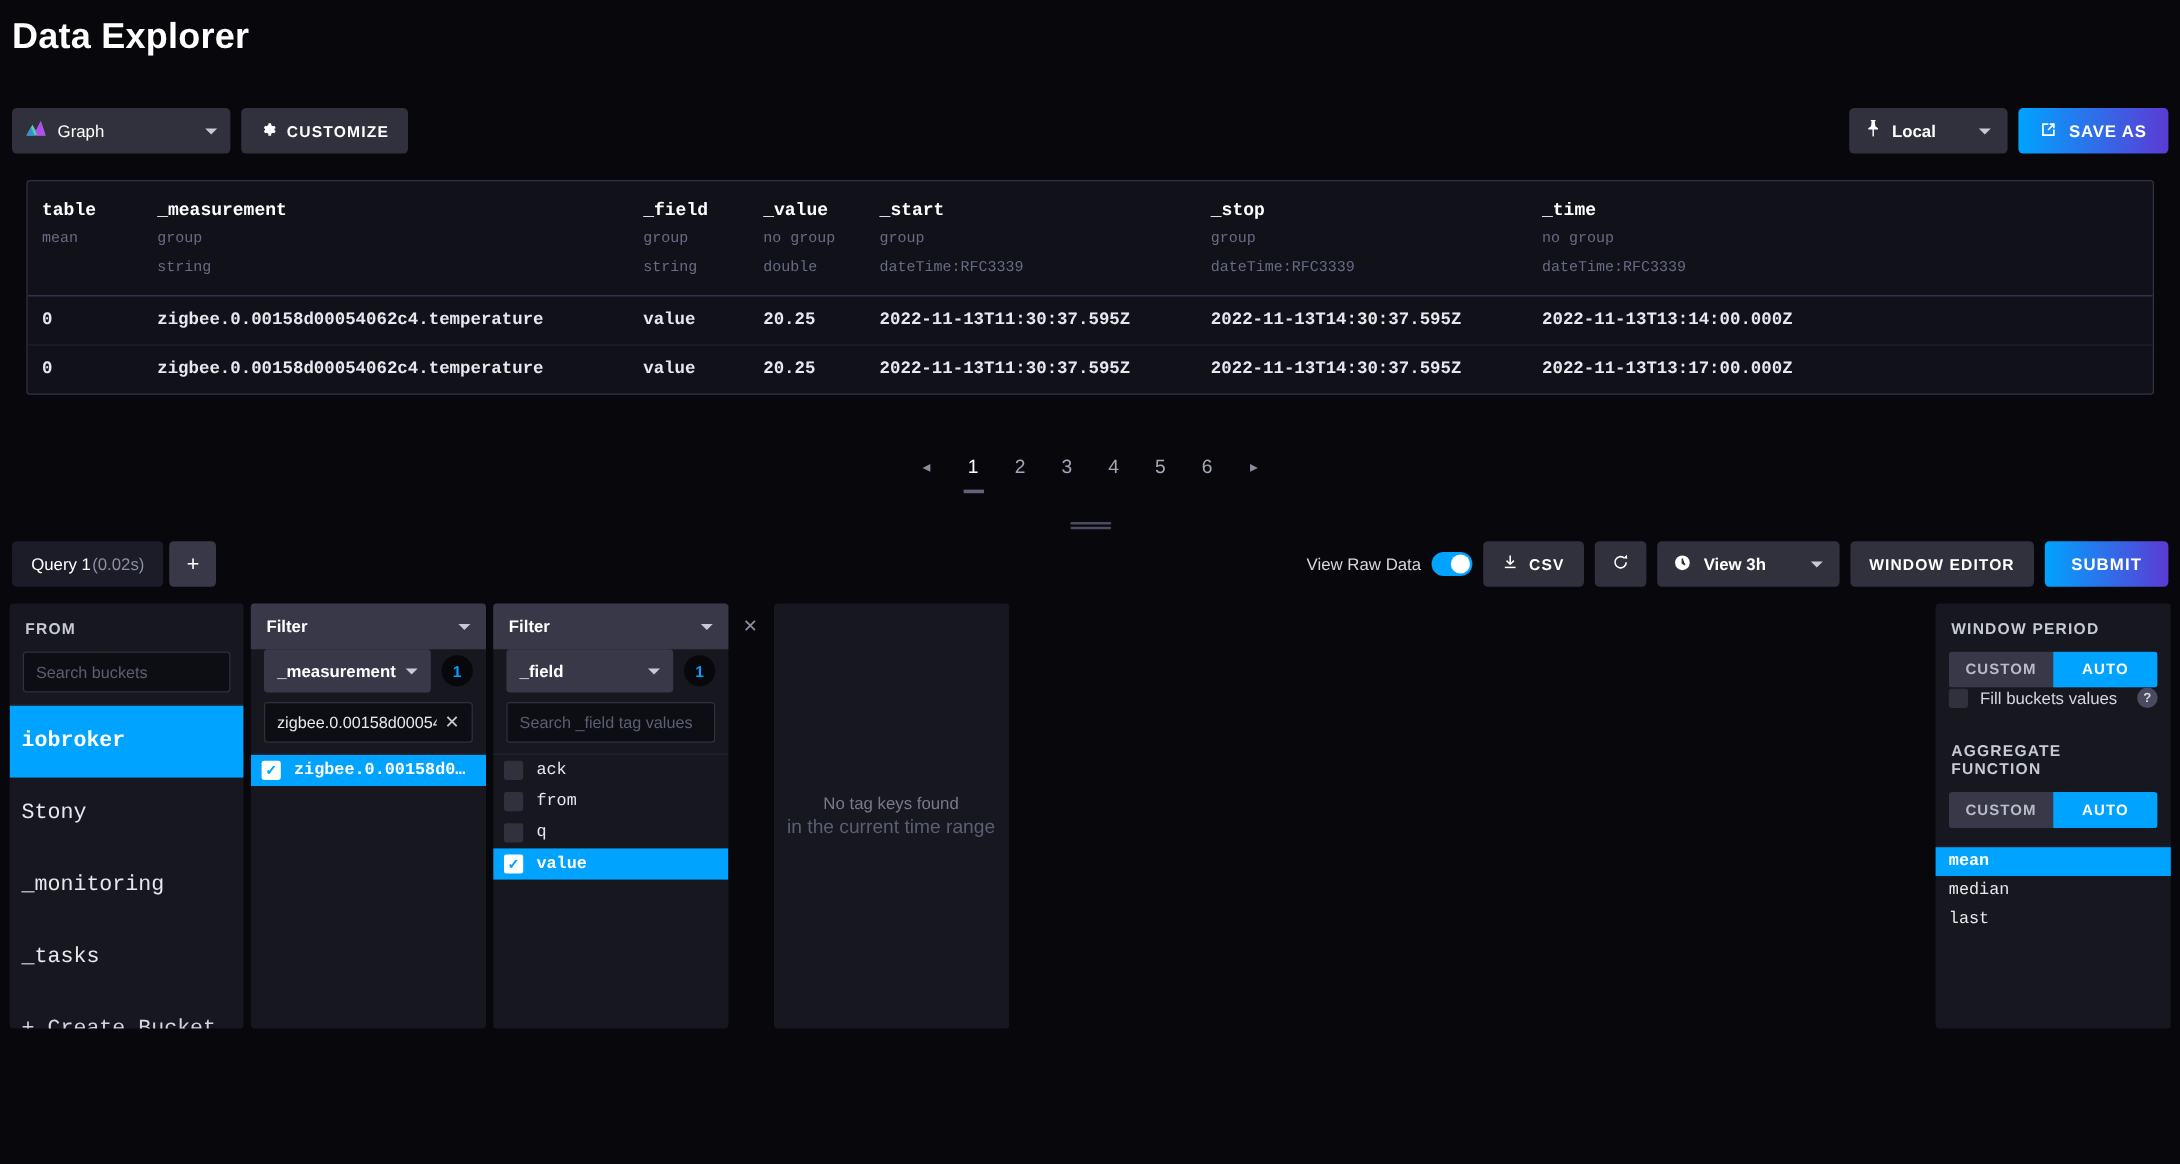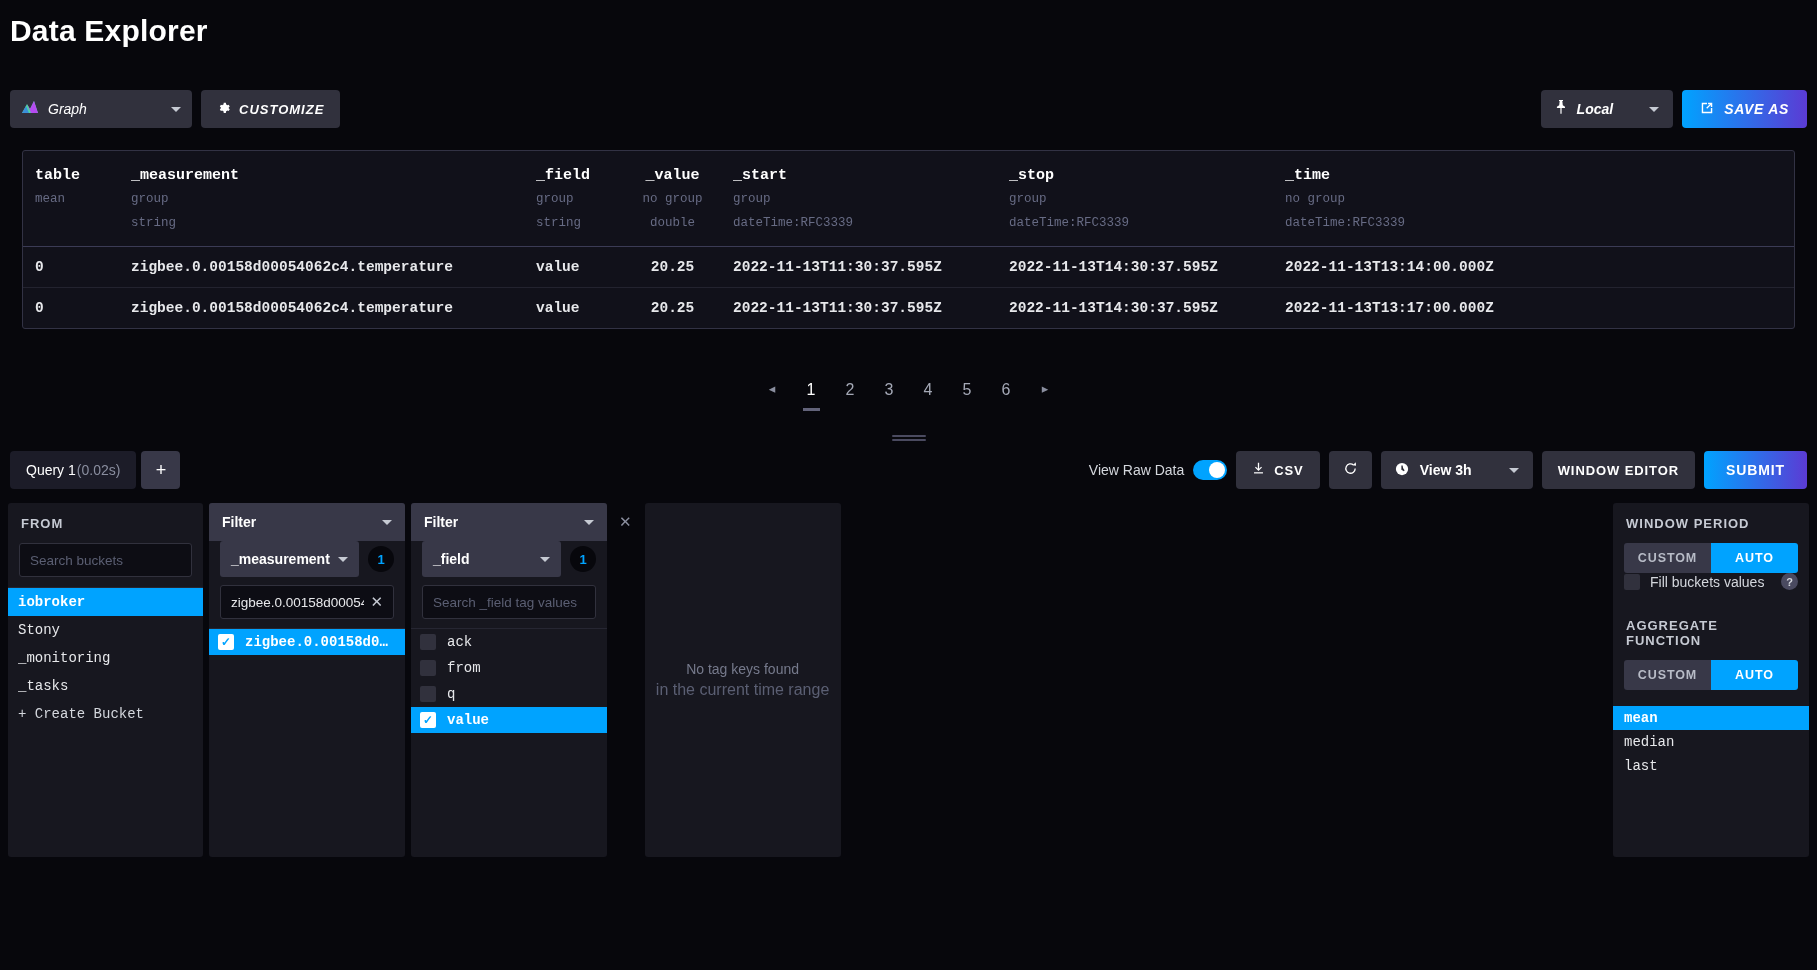--- a/index.html
+++ b/index.html
@@ -14,21 +14,21 @@
 
   
   .page-title {
     font-size: 30px; font-weight: bold; color: #ffffff;
     padding: 14px 0 0 10px; letter-spacing: .2px;
   }
 
   
   .viz-toolbar {
     display: flex; align-items: flex-end;
-    padding: 0 10px; margin-top: 42px; height: 38px; font-style: italic;
+    padding: 0 10px; margin-top: 42px; height: 38px;
   }
   .viz-type-dd {
     width: 182px; height: 38px; background: #31313d; border-radius: 4px;
     display: flex; align-items: center; padding: 0 11px; cursor: pointer;
   }
   .viz-type-dd .lbl { font-size: 14px; margin-left: 9px; flex: 1; }
   .caret { width: 0; height: 0; border-left: 5px solid transparent;
            border-right: 5px solid transparent; border-top: 5px solid #c6cad3; }
   .customize-btn {
     height: 38px; background: #31313d; border-radius: 4px; margin-left: 9px;
@@ -56,21 +56,21 @@
     width: 100%; overflow: hidden;
   }
   .raw-row { display: flex; align-items: flex-start; }
   .raw-head { border-bottom: 1px solid #3b3b55; padding: 16px 0 14px; }
   .raw-body { border-bottom: 1px solid #23232f; padding: 12px 0; }
   .raw-body:last-child { border-bottom: none; }
   .c { padding: 0 12px; font-size: 14px; }
   .c-table  { width: 96px; }
   .c-meas   { width: 405px; }
   .c-field  { width: 100px; }
-  .c-value  { width: 97px; text-align: center; }
+  .c-value  { width: 97px; }
   .c-start  { width: 276px; }
   .c-stop   { width: 276px; }
   .c-time   { width: 290px; }
   .hname { color: #ffffff; font-weight: bold; font-size: 15px; }
   .hsub  { color: #676b84; font-size: 12.5px; line-height: 1.45; margin-top: 6px; }
   .cell  { color: #e7e8eb; font-weight: bold; font-size: 14.5px; }
 
   
   .pagination {
     display: flex; justify-content: center; align-items: flex-start;
@@ -148,21 +148,21 @@
     border: 1px solid #31313d; border-radius: 3px;
     display: flex; align-items: center; padding: 0 10px;
   }
   .search-box input {
     flex: 1; background: transparent; border: none; outline: none;
     color: #e7e8eb; font-size: 13.5px; font-family: "Liberation Sans", sans-serif;
   }
   .search-box input::placeholder { color: #5b5f73; }
   .bucket-list { border-top: 1px solid #262632; padding-top: 0; overflow: hidden; flex: 1; }
   .bucket-item {
-    padding: 6px 10px; font-size: 14px; color: #e7e8eb; cursor: pointer;
+    padding: 20px 10px; font-size: 18px; color: #e7e8eb; cursor: pointer;
   }
   .bucket-item.sel { background: #00a3ff; color: #ffffff; font-weight: bold; }
   .bucket-item.create { color: #d4d7dd; }
 
   .tagkey-row { display: flex; align-items: center; gap: 9px; padding: 0 11px; margin-bottom: 8px; }
   .tagkey-dd {
     flex: 1; height: 36px; background: #383848; border-radius: 3px;
     display: flex; align-items: center; padding: 0 11px; cursor: pointer;
   }
   .tagkey-dd .lbl { flex: 1; font-size: 14px; font-weight: bold; }

